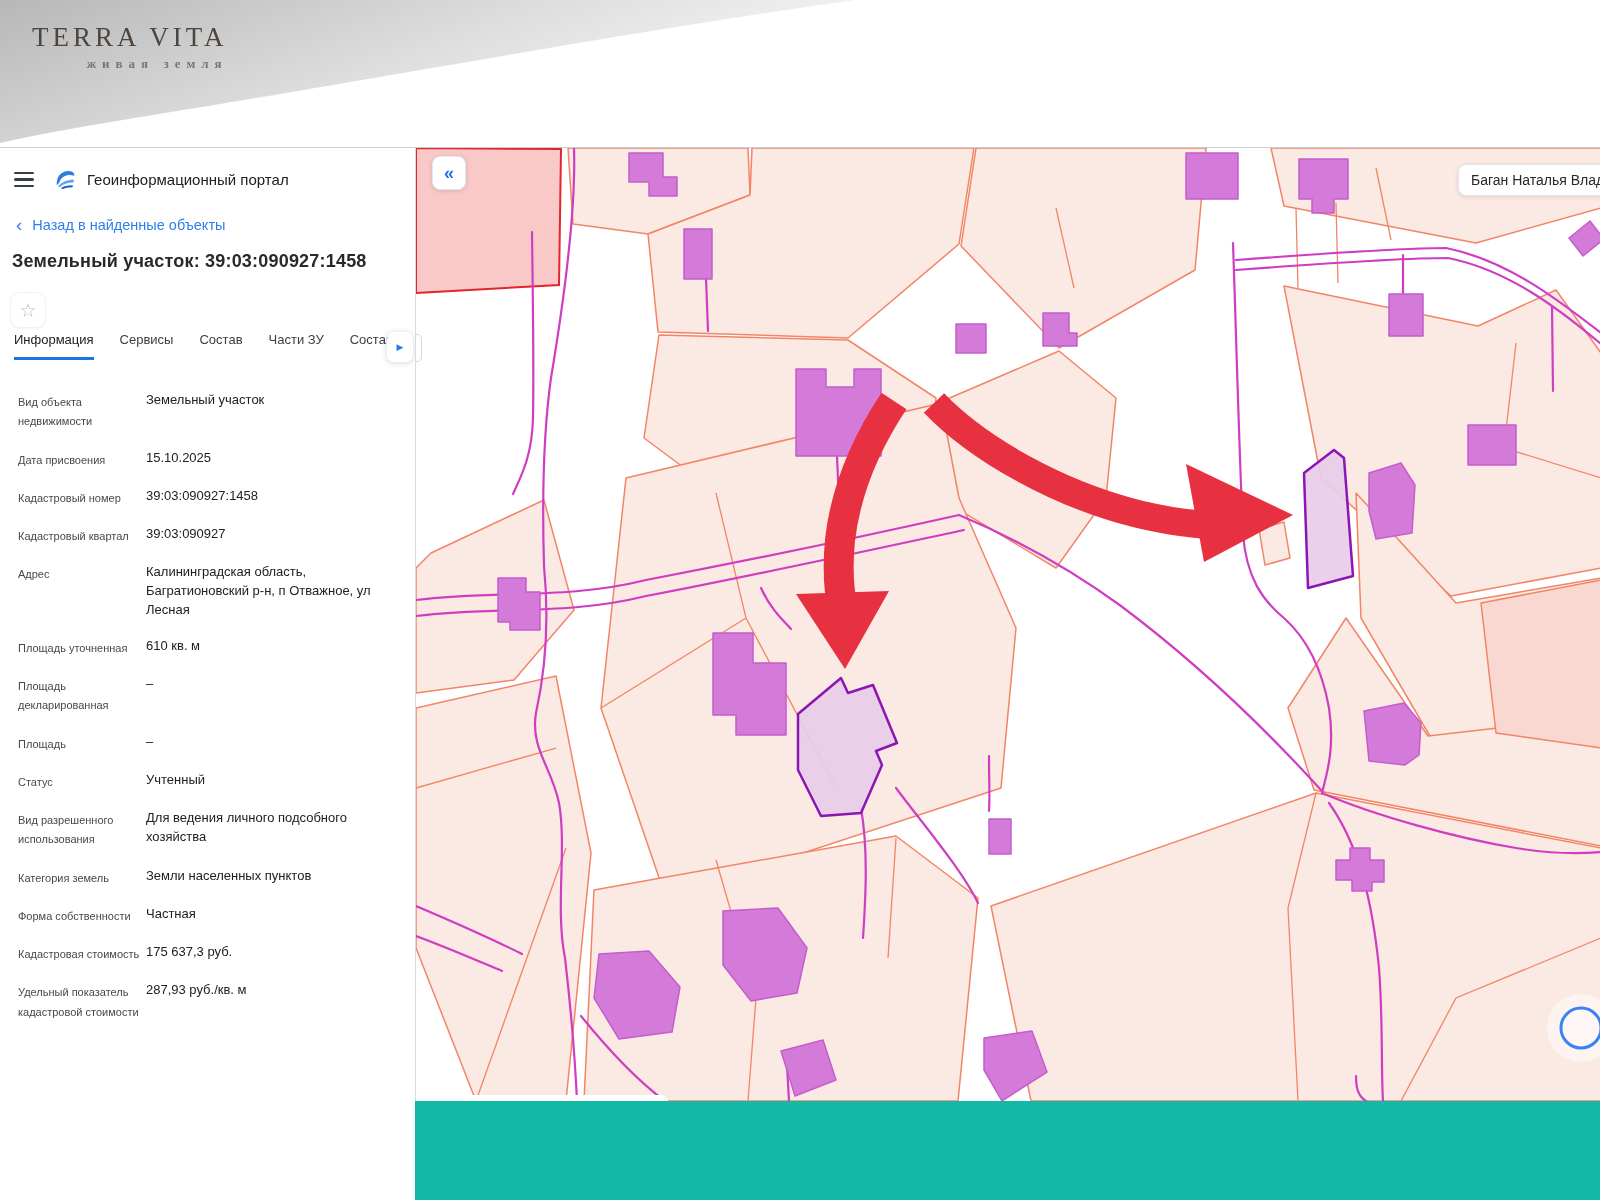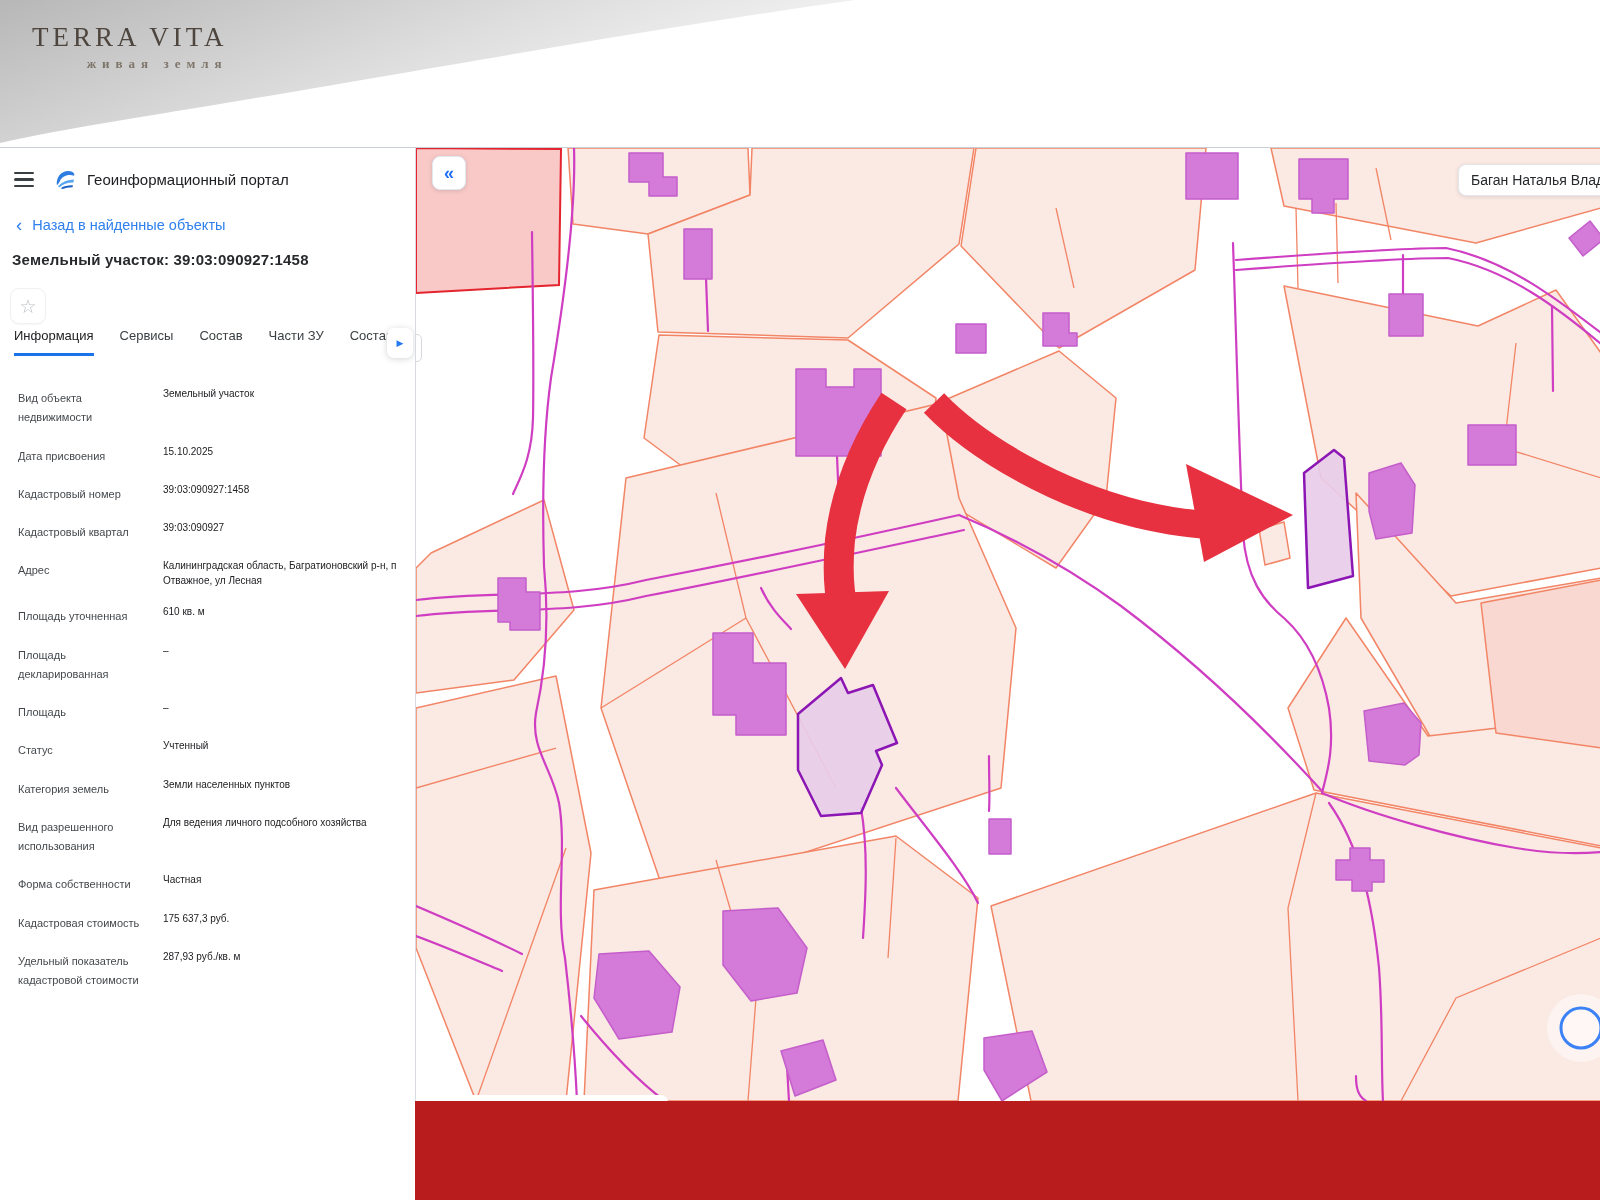--- a/index.html
+++ b/index.html
@@ -6,50 +6,50 @@
   html,body { width:1600px; height:1200px; background:#ffffff; font-family:"Liberation Sans", sans-serif; overflow:hidden; }
   .stage { position:relative; width:1596px; height:1200px; background:#fff; }
 
   
   .brand-blob { position:absolute; left:0; top:0; width:880px; height:150px; pointer-events:none; }
   .brand { position:absolute; left:32px; top:22px; }
   .brand-name { font-family:"Liberation Serif", serif; font-size:27px; letter-spacing:4px; color:#4e463e; }
   .brand-tagline { font-family:"Liberation Serif", serif; font-weight:bold; font-size:13px; letter-spacing:6px; color:#7e756a; margin-top:3px;text-align:right; }
 
   
-  .app { position:absolute; left:0; top:147px; width:1600px; height:1053px; border-top:1px solid #c9cdd4; background:#b91c1c; }
+  .app { position:absolute; left:0; top:147px; width:1600px; height:1053px; border-top:1px solid #c9cdd4; background:#14b8a6; }
 
   
   .sidebar { position:absolute; left:0; top:0; width:415px; height:1053px; background:#fff; }
   .sb-head { display:flex; align-items:center; padding:20px 14px 0 14px; }
   .hamburger { width:20px; height:16px; display:flex; flex-direction:column; justify-content:space-between; cursor:pointer; }
   .hamburger span { display:block; height:2.4px; background:#3a3f44; border-radius:2px; }
   .app-logo { width:23px; height:23px; margin-left:20px; }
   .sb-head-title { font-size:15px; color:#202124; margin-left:10px; }
 
   .back-link { display:flex; align-items:center; gap:10px; margin:26px 14px 0 16px; color:#2f80ed; font-size:14.5px; cursor:pointer; }
   .back-chev { font-size:19px; line-height:14px; color:#2f80ed; }
 
-  .page-title { margin:18px 16px 0 12px; font-size:15px; font-weight:600; color:#27292c; letter-spacing:.2px; }
+  .page-title { margin:18px 16px 0 12px; font-size:18px; font-weight:600; color:#27292c; letter-spacing:.2px; }
 
   .fav-btn { margin:20px 0 0 10px; width:36px; height:36px; border:1px solid #f0f1f2; border-radius:9px; background:#fff;
              display:flex; align-items:center; justify-content:center; font-size:19px; color:#b9bec4; cursor:pointer;
              box-shadow:0 1px 2px rgba(0,0,0,.04); }
 
   .tabs { position:relative; display:flex; gap:26px; padding:0 14px; margin-top:4px; height:33px; align-items:flex-start; }
   .tab { font-size:13px; color:#3c4043; padding-bottom:10px; cursor:pointer; white-space:nowrap; }
   .tab.active { color:#202124; border-bottom:3px solid #1a73e8; }
   .tab-overflow { position:absolute; right:2px; top:0; width:26px; height:30px; background:#fff; border-radius:7px;
                   box-shadow:0 1px 6px rgba(60,64,67,.22); display:flex; align-items:center; justify-content:center;
                   color:#2478f0; font-size:9px; cursor:pointer; }
 
   .fields { padding:26px 16px 0 18px; }
   .frow { display:flex; margin-bottom:17px; }
   .flabel { width:128px; min-width:128px; font-size:11px; color:#45494d; line-height:1.75; padding-top:2px; }
-  .fvalue { margin-left:17px; font-size:10px; color:#202124; line-height:1.45; }
+  .fvalue { font-size:13px; color:#202124; line-height:1.45; }
 
   
   .map-wrap { position:absolute; left:415px; top:0; width:1185px; height:953px; background:#fff; border-left:1px solid #d7dade; overflow:hidden; }
   .map-svg { position:absolute; left:0; top:0; }
   .collapse-btn { position:absolute; left:16px; top:8px; width:34px; height:34px; background:#fff; border:1px solid #e1e8f2;
                   border-radius:8px; box-shadow:0 1px 4px rgba(60,64,67,.18); display:flex; align-items:center; justify-content:center;
                   color:#1f6ff0; font-size:18px; font-weight:bold; cursor:pointer; }
   .panel-handle { position:absolute; left:-5px; top:186px; width:11px; height:28px; background:#fff; border:1px solid #d5d9df; border-radius:5px; }
   .owner-box { position:absolute; left:1042px; top:16px; height:32px; width:170px; background:#fff; border:1px solid #e3e6ea;
                border-radius:8px; box-shadow:0 1px 4px rgba(60,64,67,.14); font-size:14px; color:#26282b;
@@ -147,26 +147,26 @@
           </div>
         <div class="frow">
             <div class="flabel">Площадь</div>
             <div class="fvalue">–</div>
           </div>
         <div class="frow">
             <div class="flabel">Статус</div>
             <div class="fvalue">Учтенный</div>
           </div>
         <div class="frow">
+            <div class="flabel">Вид разрешенного использования</div>
+            <div class="fvalue">Для ведения личного подсобного хозяйства</div>
+          </div>
+        <div class="frow">
             <div class="flabel">Категория земель</div>
             <div class="fvalue">Земли населенных пунктов</div>
-          </div>
-        <div class="frow">
-            <div class="flabel">Вид разрешенного использования</div>
-            <div class="fvalue">Для ведения личного подсобного хозяйства</div>
           </div>
         <div class="frow">
             <div class="flabel">Форма собственности</div>
             <div class="fvalue">Частная</div>
           </div>
         <div class="frow">
             <div class="flabel">Кадастровая стоимость</div>
             <div class="fvalue">175 637,3 руб.</div>
           </div>
         <div class="frow">

